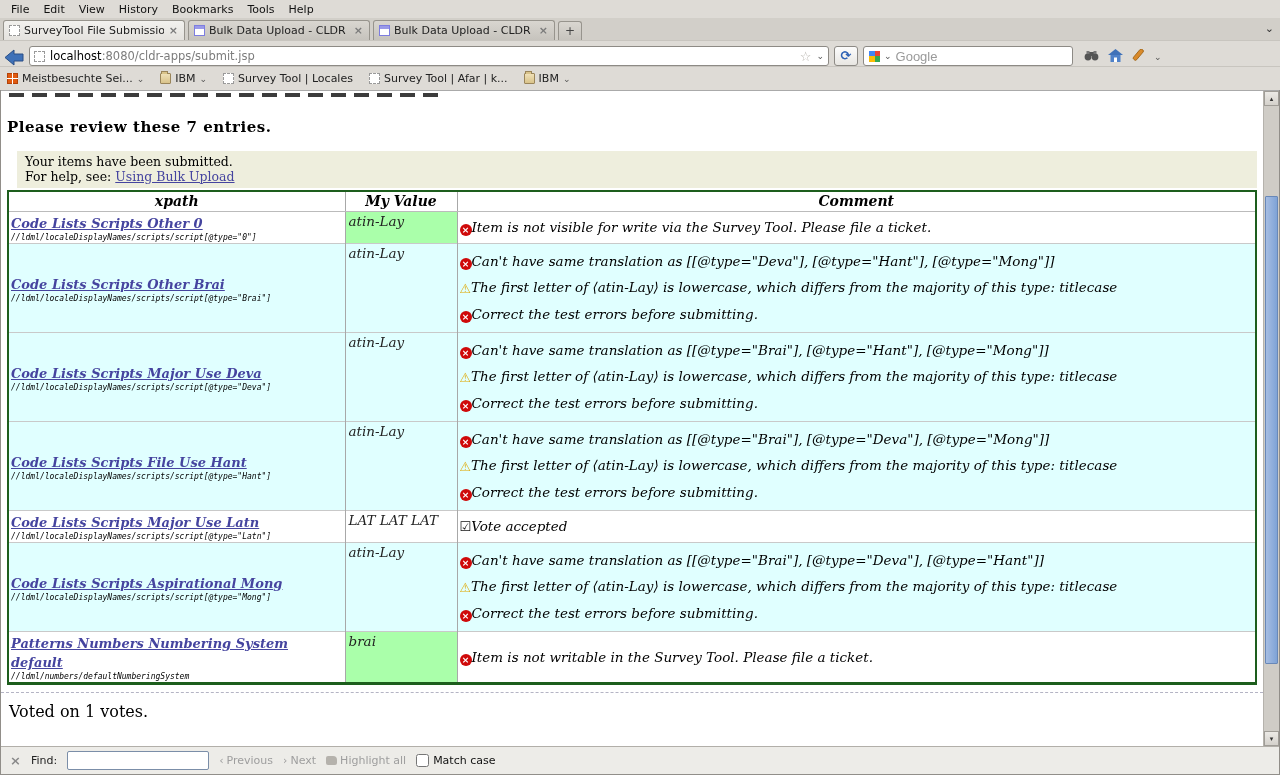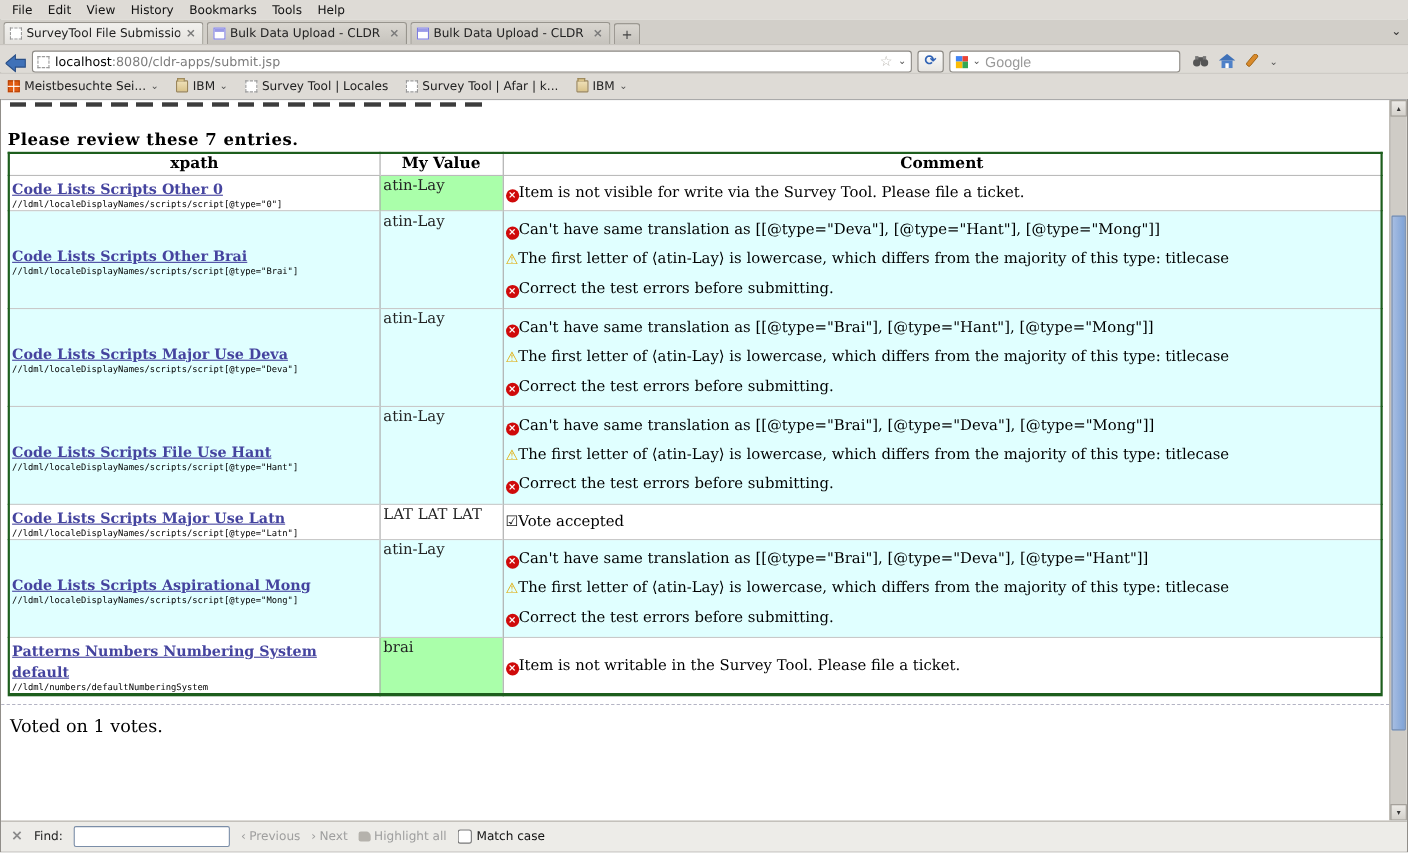--- a/index.html
+++ b/index.html
@@ -58,21 +58,21 @@
   
   .content { position:absolute; top:90px; left:1px; right:1px; bottom:29px; background:#fff; border-top:1px solid #aaa; overflow:hidden; }
   .main { position:absolute; inset:0 16px 0 0; font-family:"DejaVu Serif","Liberation Serif",serif; }
   .clipped-heading { margin:2px 0 0 8px; height:4px; width:430px;
     background:repeating-linear-gradient(90deg,#3c3c3c 0 15px,transparent 15px 23px); }
   .review-heading { font-size:15px; font-weight:bold; margin:21px 0 0 6px; letter-spacing:0.5px; }
   .notice { margin:15px 6px 0 16px; background:#eeeedd; padding:3px 8px 4px 8px; font-size:12.5px; line-height:15px; }
   .notice a { color:#45449f; }
 
   table.review { margin:2px 0 0 6px; width:1248px; border-collapse:collapse; table-layout:fixed;
-                 border:2px solid #1d5e1d; border-bottom-width:3px; font-family:"DejaVu Serif","Liberation Serif",serif; }
+                 border:2px solid #1d5e1d; border-bottom-width:3px; font-family:"DejaVu Serif","Liberation Serif",serif;font-style:italic; }
   table.review th { font-size:14px; font-weight:bold; padding:1px 0 2px 0; background:#fff; border-bottom:1px solid #bbb; }
   table.review td { border-top:1px solid #c9c9c9; }
   td.c-value, th.c-value { border-left:1px solid #a8a8a8; border-right:1px solid #a8a8a8; }
   tr.cyan { background:#e0ffff; }
   td.c-xpath { padding:1px 2px; vertical-align:middle; }
   .xpath-link { color:#45449f; font-weight:bold; font-size:13px; text-decoration:underline; }
   .xpath-mono { font-family:"DejaVu Sans Mono","Liberation Mono",monospace; font-size:8px; color:#000; margin-top:1px; white-space:nowrap; }
   td.c-value { vertical-align:top; padding:1px 3px; font-size:13.5px; color:#222; }
   td.c-value.green { background:#aaffaa; }
   td.c-comment { padding:0 2px; font-size:13.5px; vertical-align:middle; }
@@ -211,20 +211,24 @@
         <span class="bm-icon folder"></span>
         <span>IBM</span>
         <span class="chev">⌄</span>
       </span>
     </div>
 
   <div class="content">
     <div class="main">
       <div class="clipped-heading"></div>
       <div class="review-heading">Please review these 7 entries.</div>
+      <div class="notice">
+        <div>Your items have been submitted.</div>
+        <div><span>For help, see: </span><a href="#">Using Bulk Upload</a></div>
+      </div>
 
       <table class="review">
         <colgroup>
             <col style="width:337px">
             <col style="width:112px">
             <col style="width:799px">
           </colgroup>
         <thead>
             <tr>
               <th>xpath</th>

